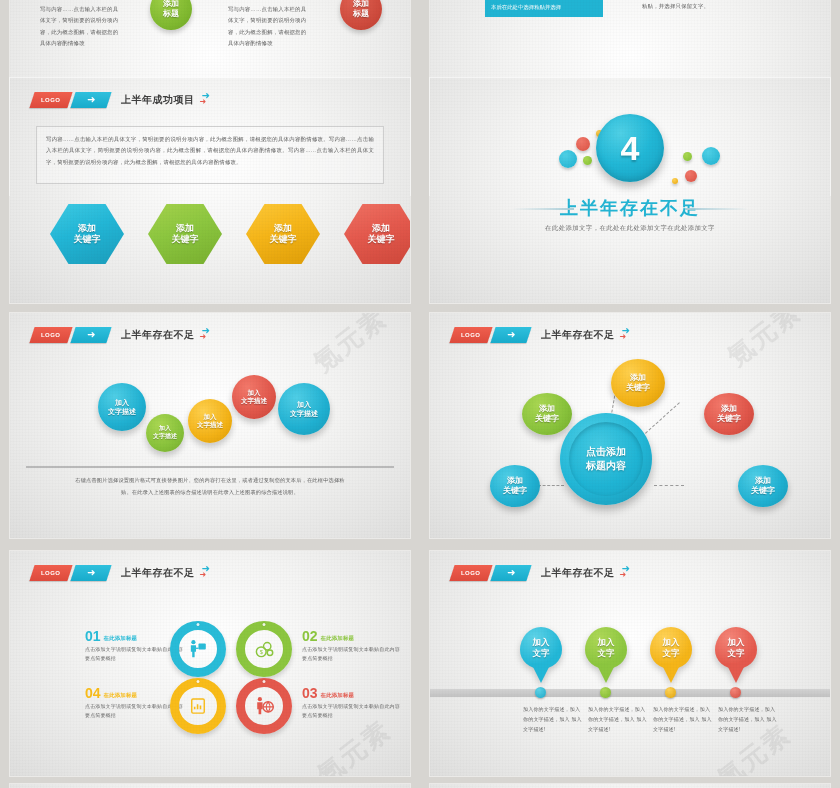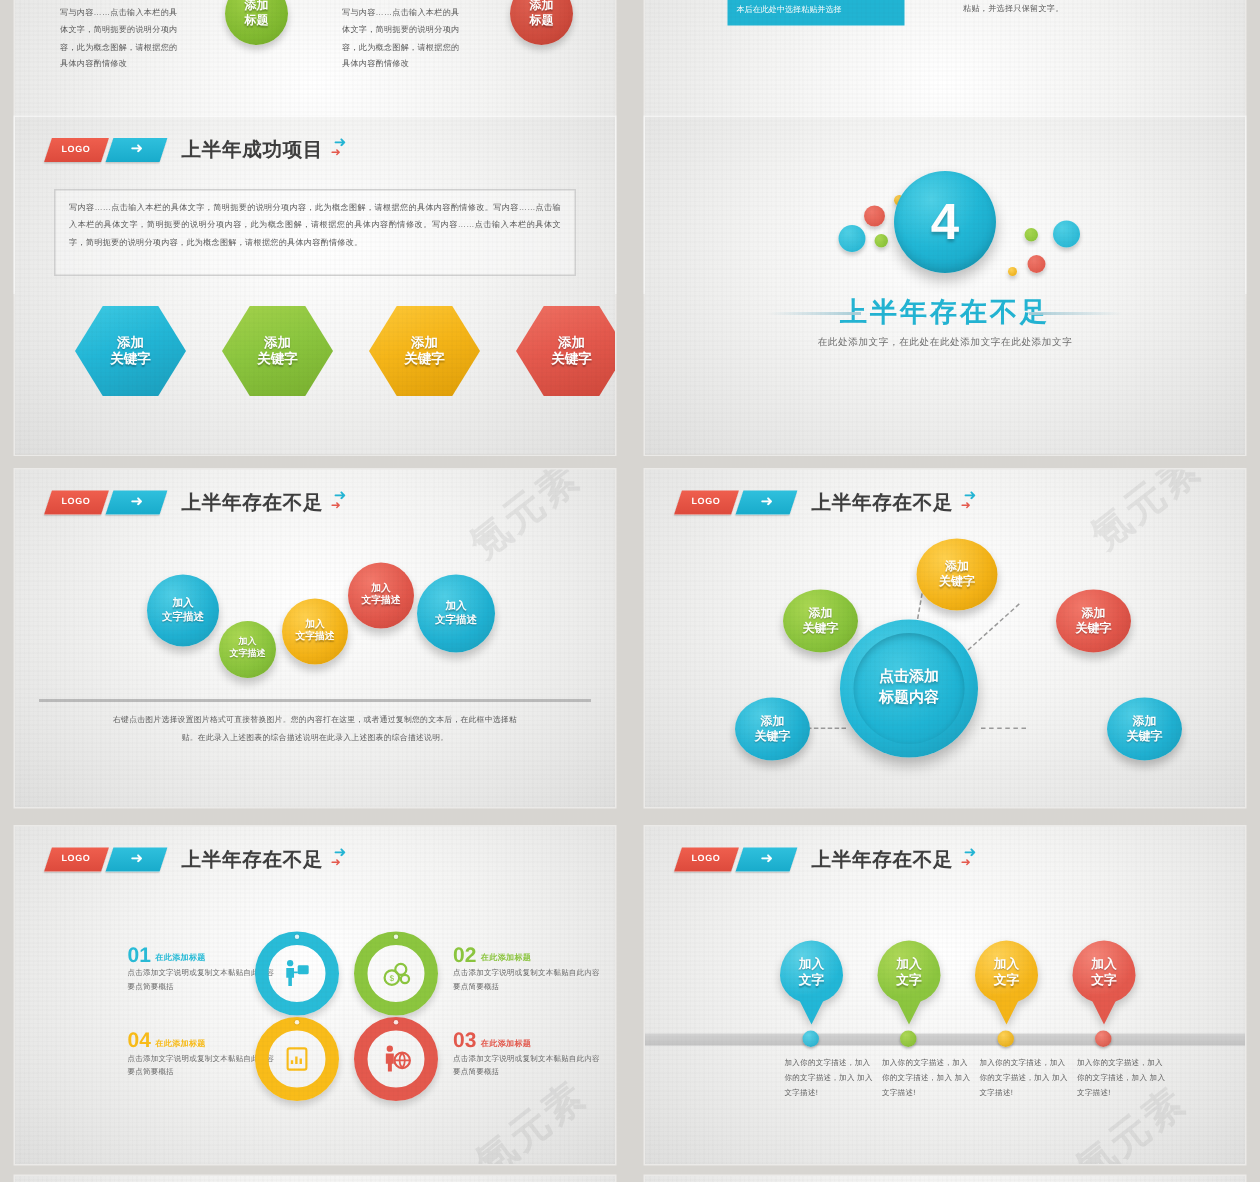--- a/index.html
+++ b/index.html
@@ -47,21 +47,21 @@
   }
   .logo-red span{ transform:skewX(18deg); }
   .logo-cyan{
     width:36px;height:16px;background:linear-gradient(180deg,#2fc0dd,#18abcb);
     transform:skewX(-18deg); margin-left:3px;
     display:flex;align-items:center;justify-content:center;
     box-shadow:0 1px 1px rgba(0,0,0,.18);
   }
   .logo-cyan .ar{ transform:skewX(18deg); color:#fff; font-size:10px; line-height:1;}
   .hdr-title{
-    margin-left:12px; font-size:13px; font-weight:bold; color:#3e3e3e; letter-spacing:.5px;
+    margin-left:12px; font-size:10px; font-weight:bold; color:#3e3e3e; letter-spacing:.5px;
     white-space:nowrap;
   }
   .hdr-arrows{ margin-left:5px; position:relative; width:16px; height:16px; }
   .hdr-arrows .a1{ position:absolute; left:2px; top:-1px; color:#23b4d3; font-size:10px; line-height:1;}
   .hdr-arrows .a2{ position:absolute; left:0px; top:6px; color:#e4594d; font-size:8px; line-height:1;}
 
   
   .textbox{
     position:absolute; left:26px; top:48px; width:348px; height:58px;
     border:1px solid #cfcfcf; background:rgba(255,255,255,.32);

